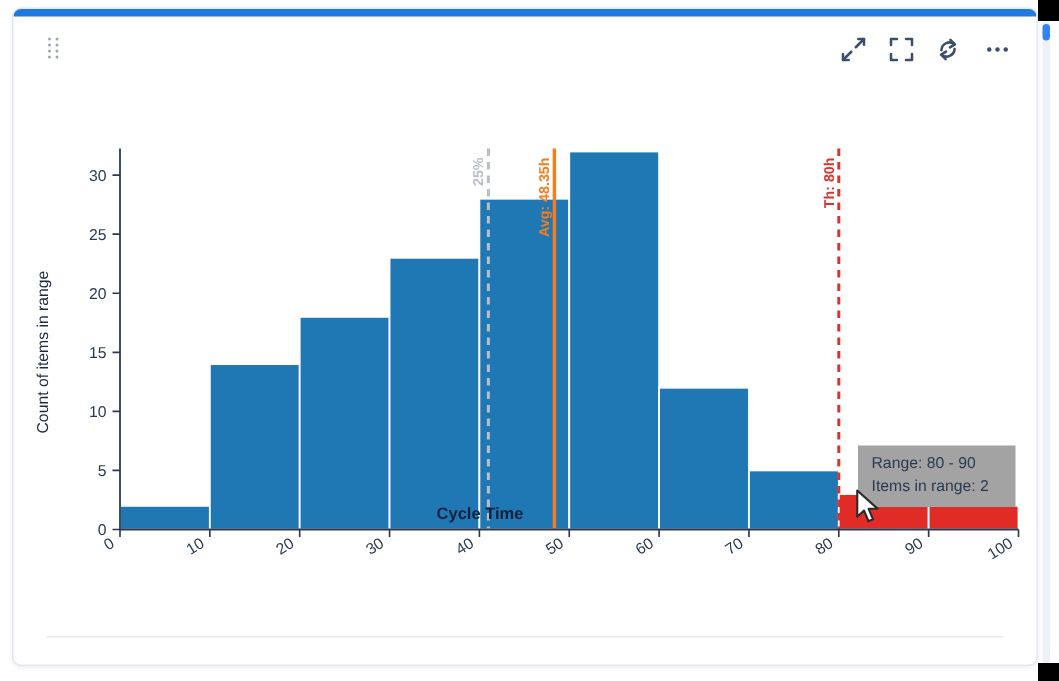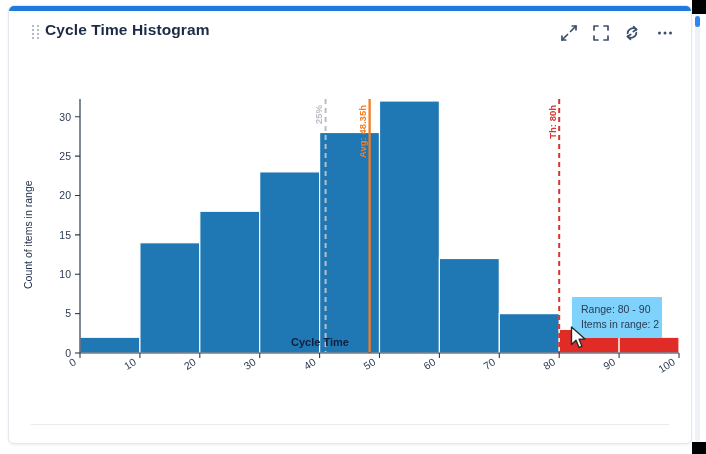--- a/index.html
+++ b/index.html
@@ -73,22 +73,22 @@
 
   
   #card-divider{
     position:absolute;left:22px;top:418px;width:638px;height:1px;
     background:#e8ebf0;
   }
 
   
   #tooltip{
     position:absolute;left:563px;top:291px;
-    background:#7dd3fc;
-    padding:5px 3px 6px 9px;
+    background:#a3a3a3;
+    padding:5px 18px 6px 9px;
     font-size:10.5px;color:#2b3a52;
     line-height:15px;white-space:nowrap;
     pointer-events:none;
   }
 
   
   #cursor{position:absolute;left:561px;top:320px;width:18px;height:24px;pointer-events:none;}
 
   
   #edge-black-top{position:absolute;right:0;top:0;width:14px;height:14px;background:#000;}
@@ -109,21 +109,20 @@
       <i></i>
         <i></i>
         <i></i>
         <i></i>
         <i></i>
         <i></i>
         <i></i>
         <i></i>
     </div>
 
-    <div id="panel-title">Cycle Time Histogram</div>
 
     <div id="icon-collapse" class="hdr-icon">
       <svg viewBox="0 0 22 22" fill="none" stroke="currentColor" stroke-width="1.7" stroke-linecap="round" stroke-linejoin="round">
         <path d="M4 18 L9.5 12.5"></path>
           <path d="M4 14.2 L4 18 L7.8 18"></path>
         <path d="M18 4 L12.5 9.5"></path>
           <path d="M18 7.8 L18 4 L14.2 4"></path>
       </svg>
     </div>
 

